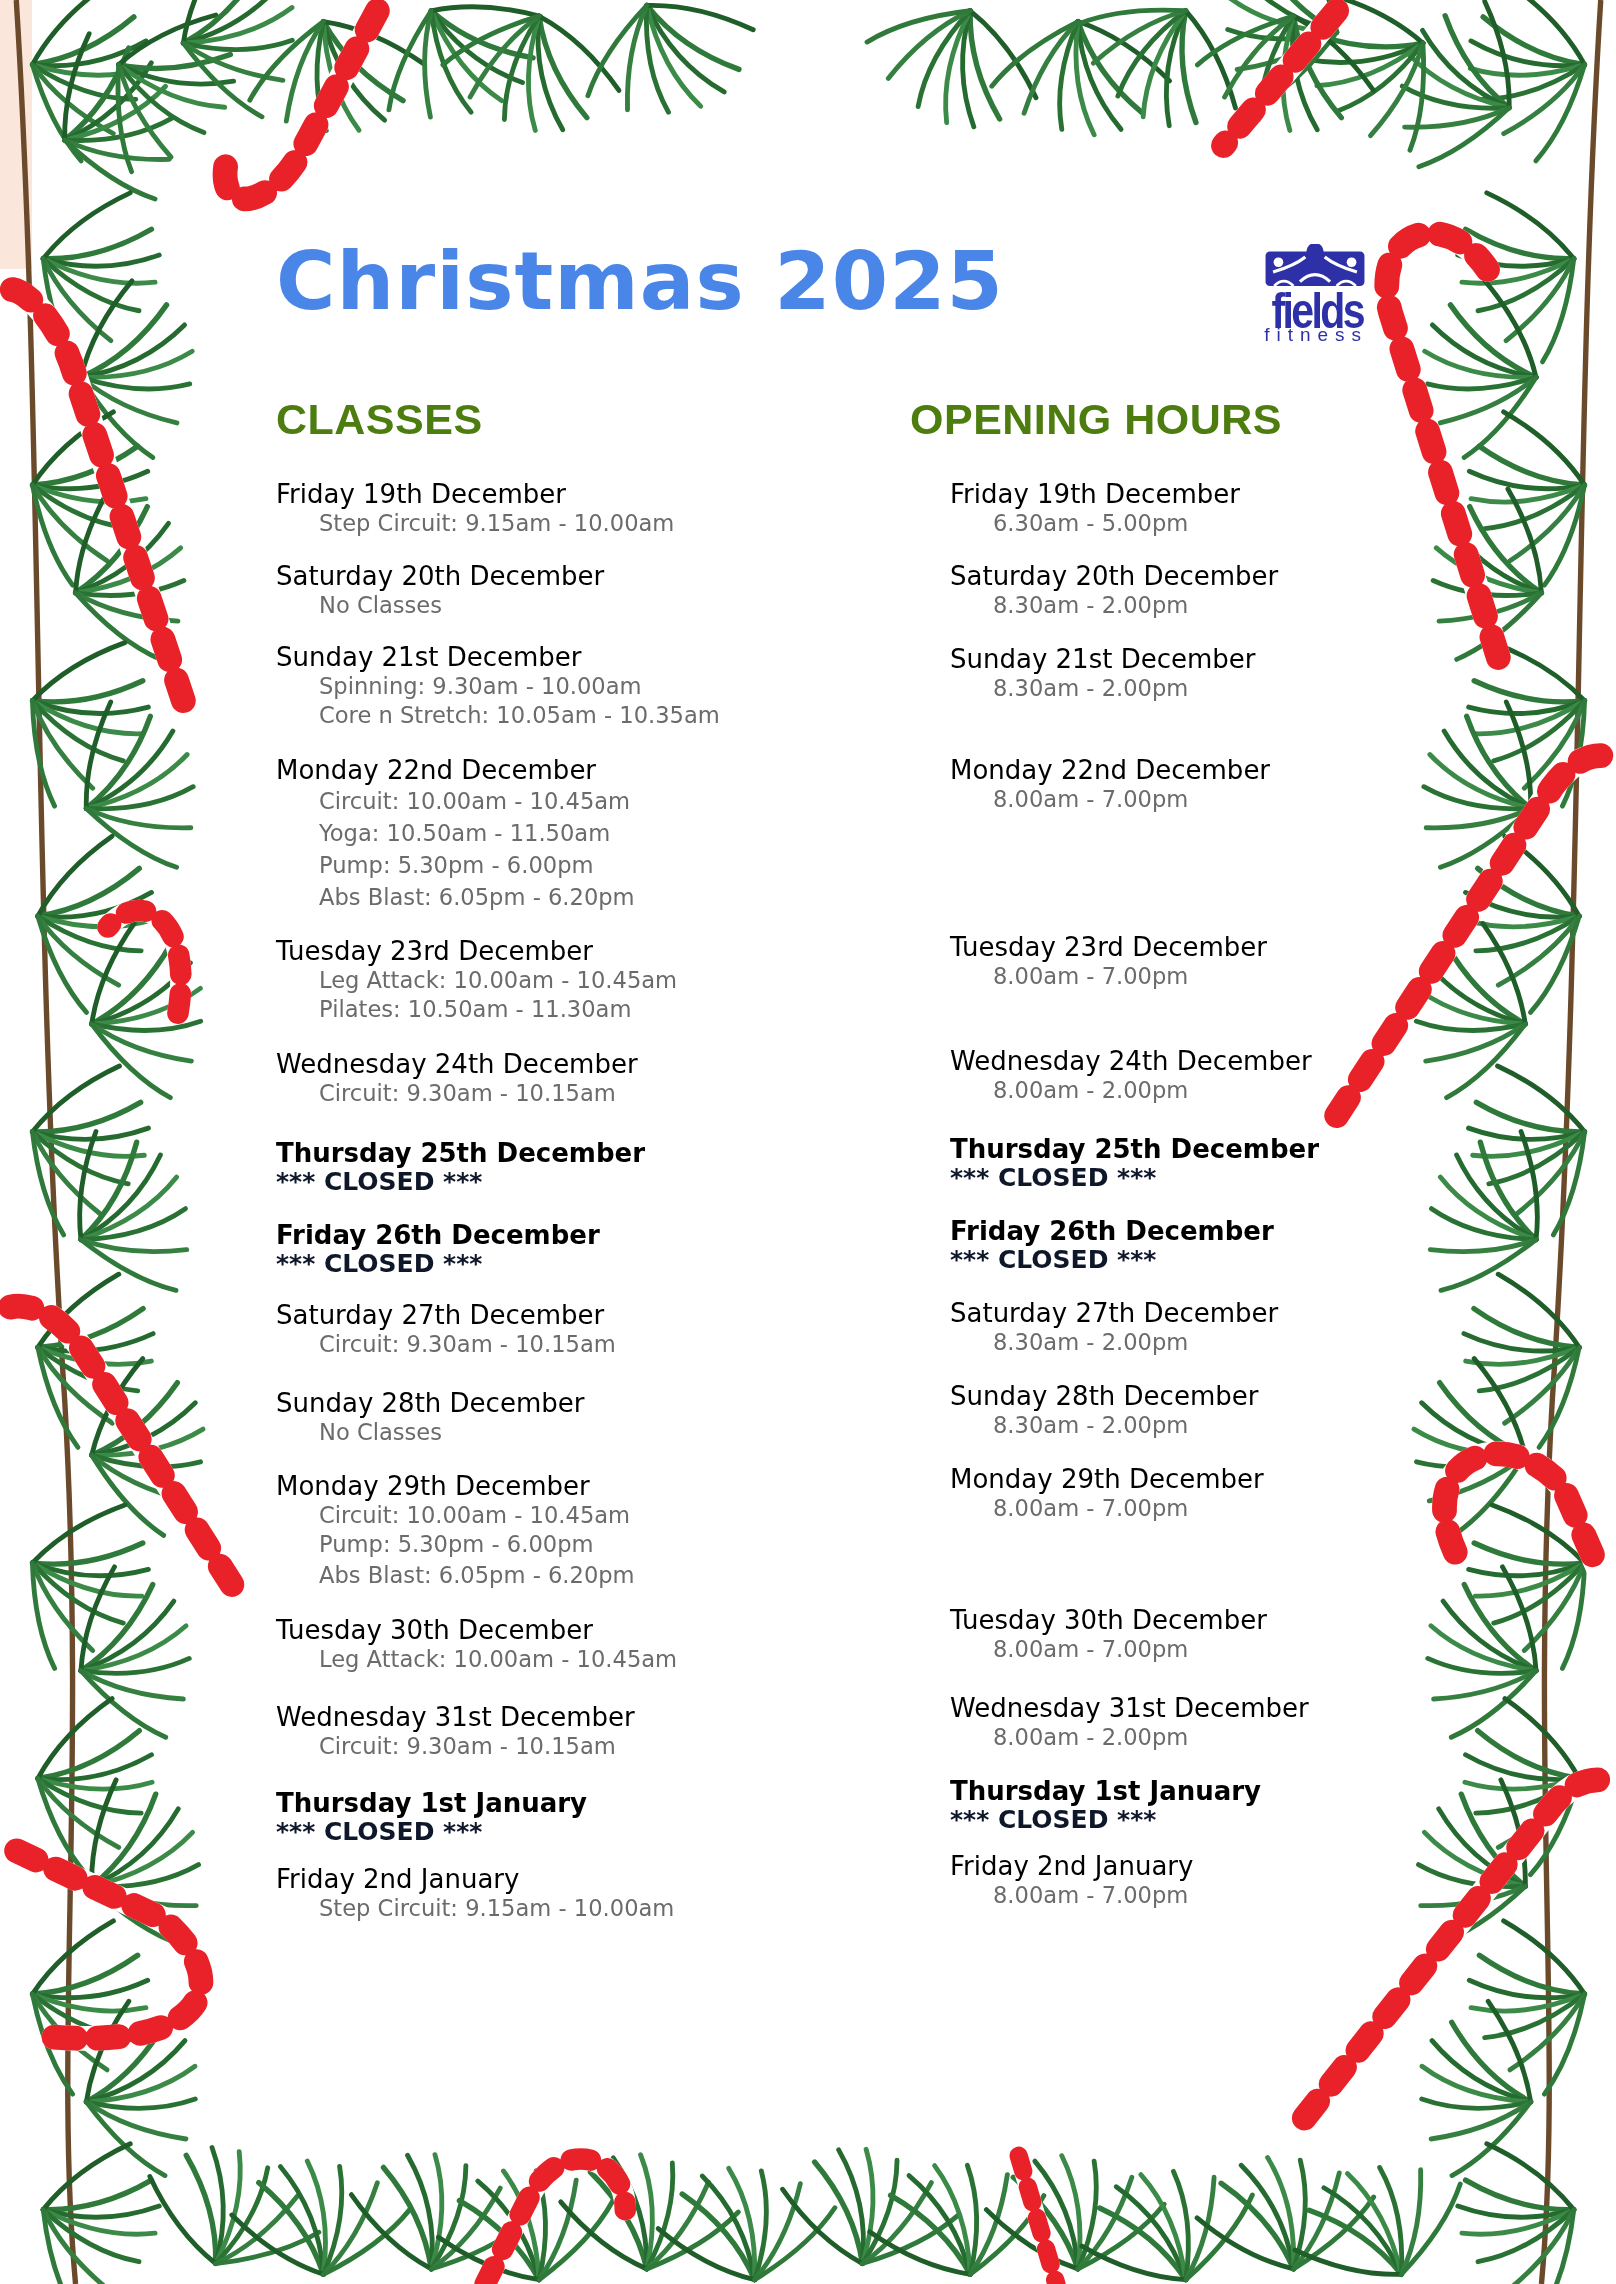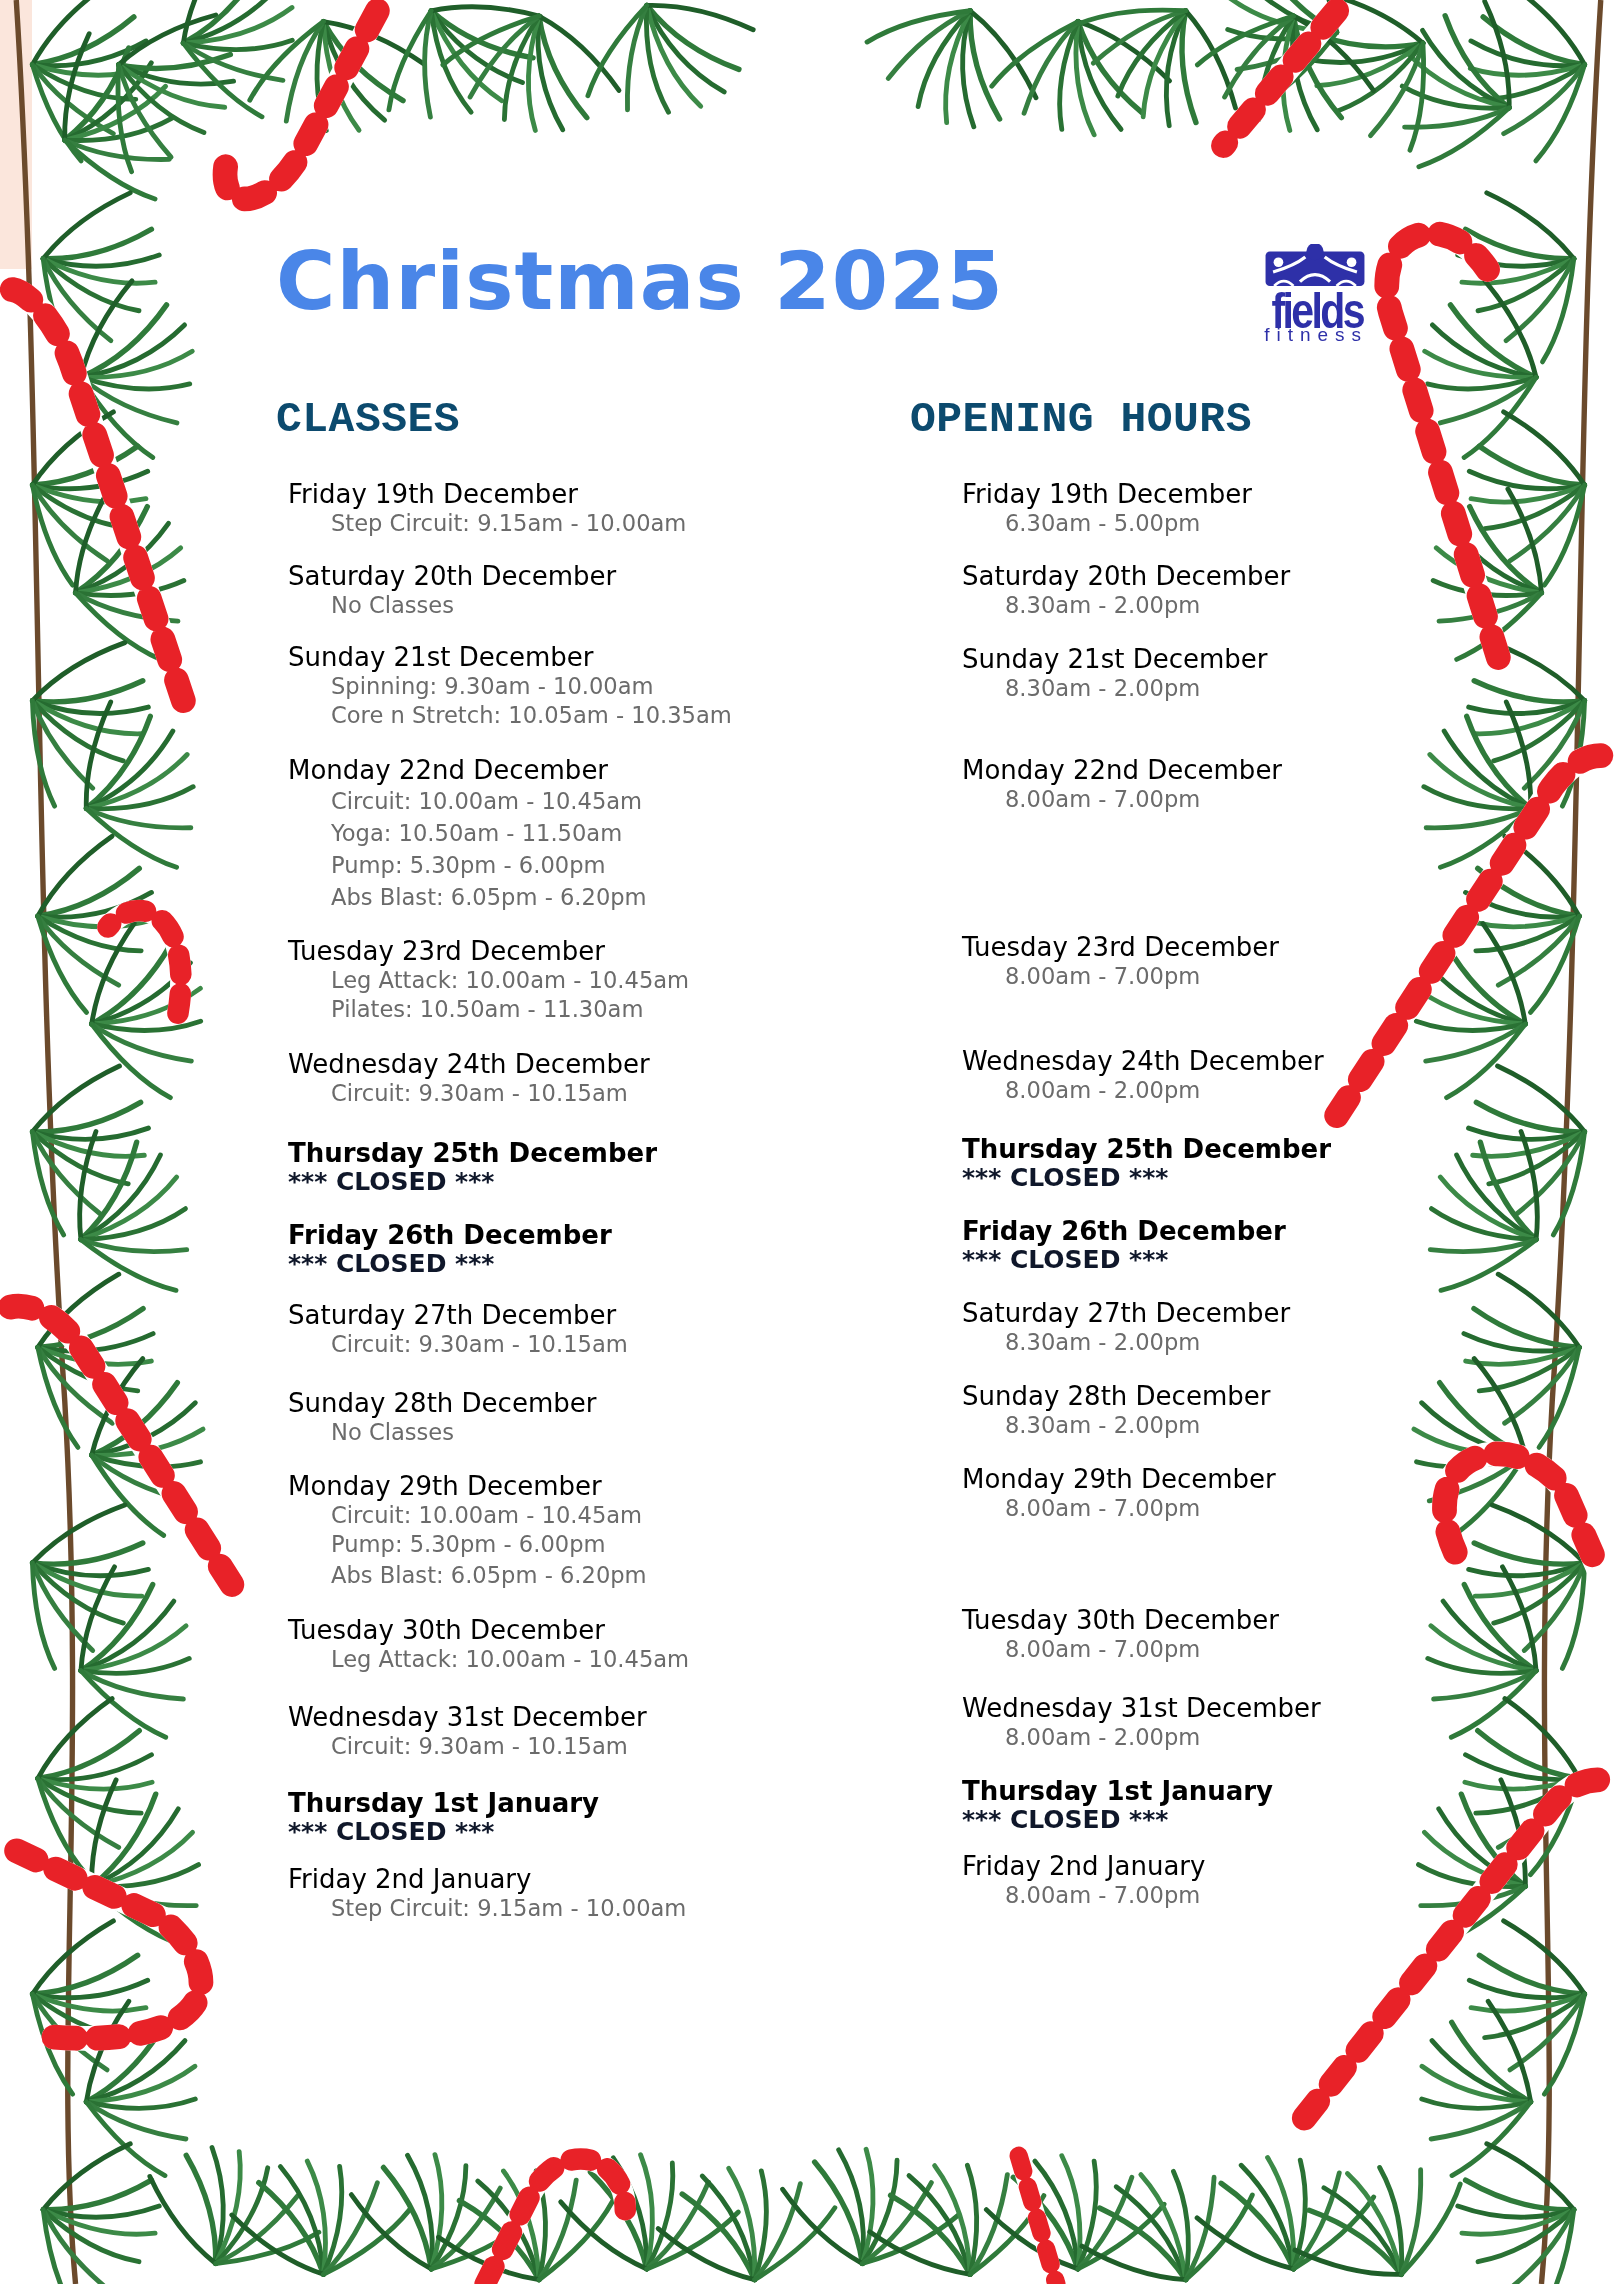--- a/index.html
+++ b/index.html
@@ -4,23 +4,23 @@
 <style>
   html, body { margin:0; padding:0; }
   body { width:1617px; height:2284px; position:relative; overflow:hidden; background:#fbe9e0; font-family:"Liberation Sans", sans-serif; }
   .page-bg { position:absolute; left:0; top:0; width:1617px; height:2284px; background:#ffffff; }
   .corner-tint { position:absolute; background:#fbe6dc; }
   .border-svg { position:absolute; left:0; top:0; width:1617px; height:2284px; pointer-events:none; }
   .title { position:absolute; left:276px; top:241px; font-size:81px; font-weight:700; color:#4a86e8; letter-spacing:1.1px; font-family:"DejaVu Sans", sans-serif; line-height:1; }
   .logo { position:absolute; left:1222px; top:244px; width:106px; height:102px;margin-left:40px; }
   .logo-word { position:absolute; left:0; top:42px; width:106px; text-align:center; font-family:"Liberation Sans", sans-serif; font-weight:700; font-size:50px; color:#2e30a8; letter-spacing:-3.2px; line-height:1; transform:scaleX(0.82); transform-origin:center; }
   .logo-sub { position:absolute; left:1.1px; top:81px; width:106px; text-align:center; font-family:"Liberation Sans", sans-serif; font-size:19px; color:#2e30a8; letter-spacing:7px; line-height:1; }
-  .section-heading { position:absolute; top:398px; font-size:43px; font-weight:700; color:#0c4a6e; font-family:Liberation Mono, monospace; line-height:1; letter-spacing:0.5px; }
+  .section-heading { position:absolute; top:398px; font-size:43px; font-weight:700; color:#4d7c0f; font-family:Liberation Sans, sans-serif; line-height:1; letter-spacing:0.5px; }
   .col { position:absolute; top:479px; width:485px; }
-  .entry { position:absolute; left:12px; }
+  .entry { position:absolute; left:0; }
   .day { font-size:26px; color:#000; line-height:30px; white-space:nowrap; font-family:"DejaVu Sans", sans-serif; }
   .day.bold { font-weight:700; }
   .detail { font-size:22.6px; color:#6b6b6b; line-height:32px; white-space:nowrap; font-family:"DejaVu Sans", sans-serif;margin-left:43px; }
   .detail.tight { line-height:29px; }
   .closed { font-size:25px; font-weight:700; color:#0f172a; line-height:27px; white-space:nowrap; font-family:"DejaVu Sans", sans-serif; }
 </style>
 </head>
 <body>
 
 <div class="page-bg"></div>

